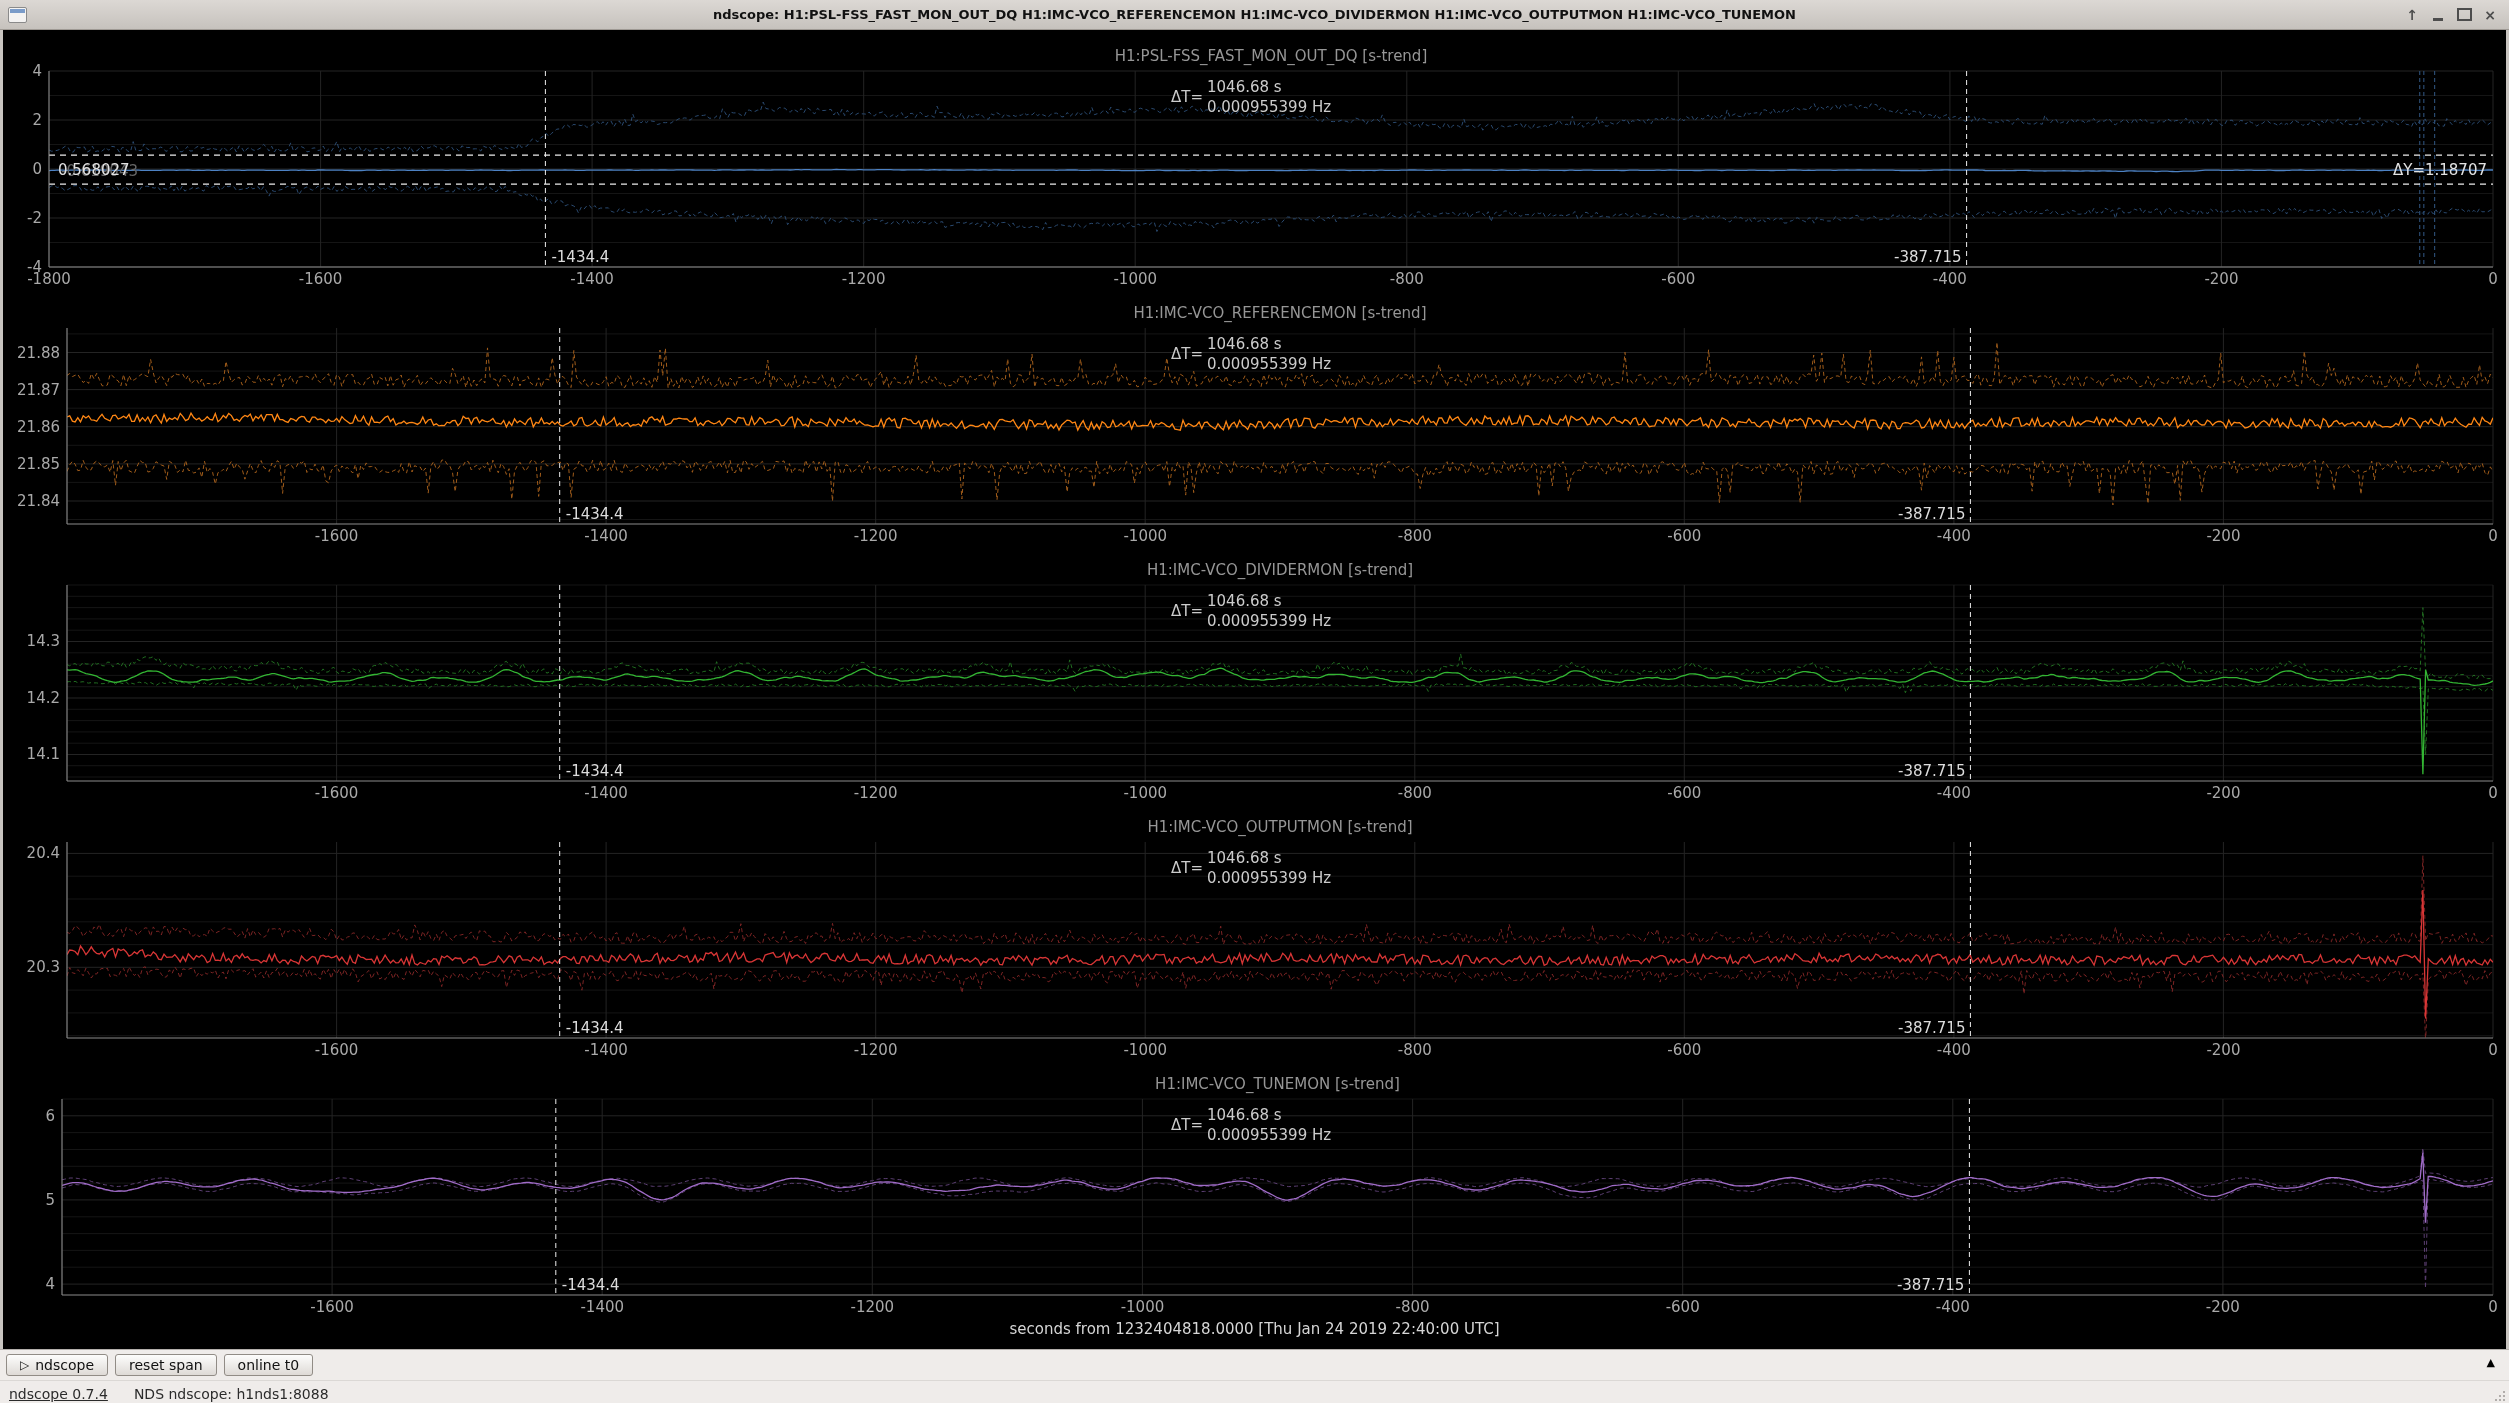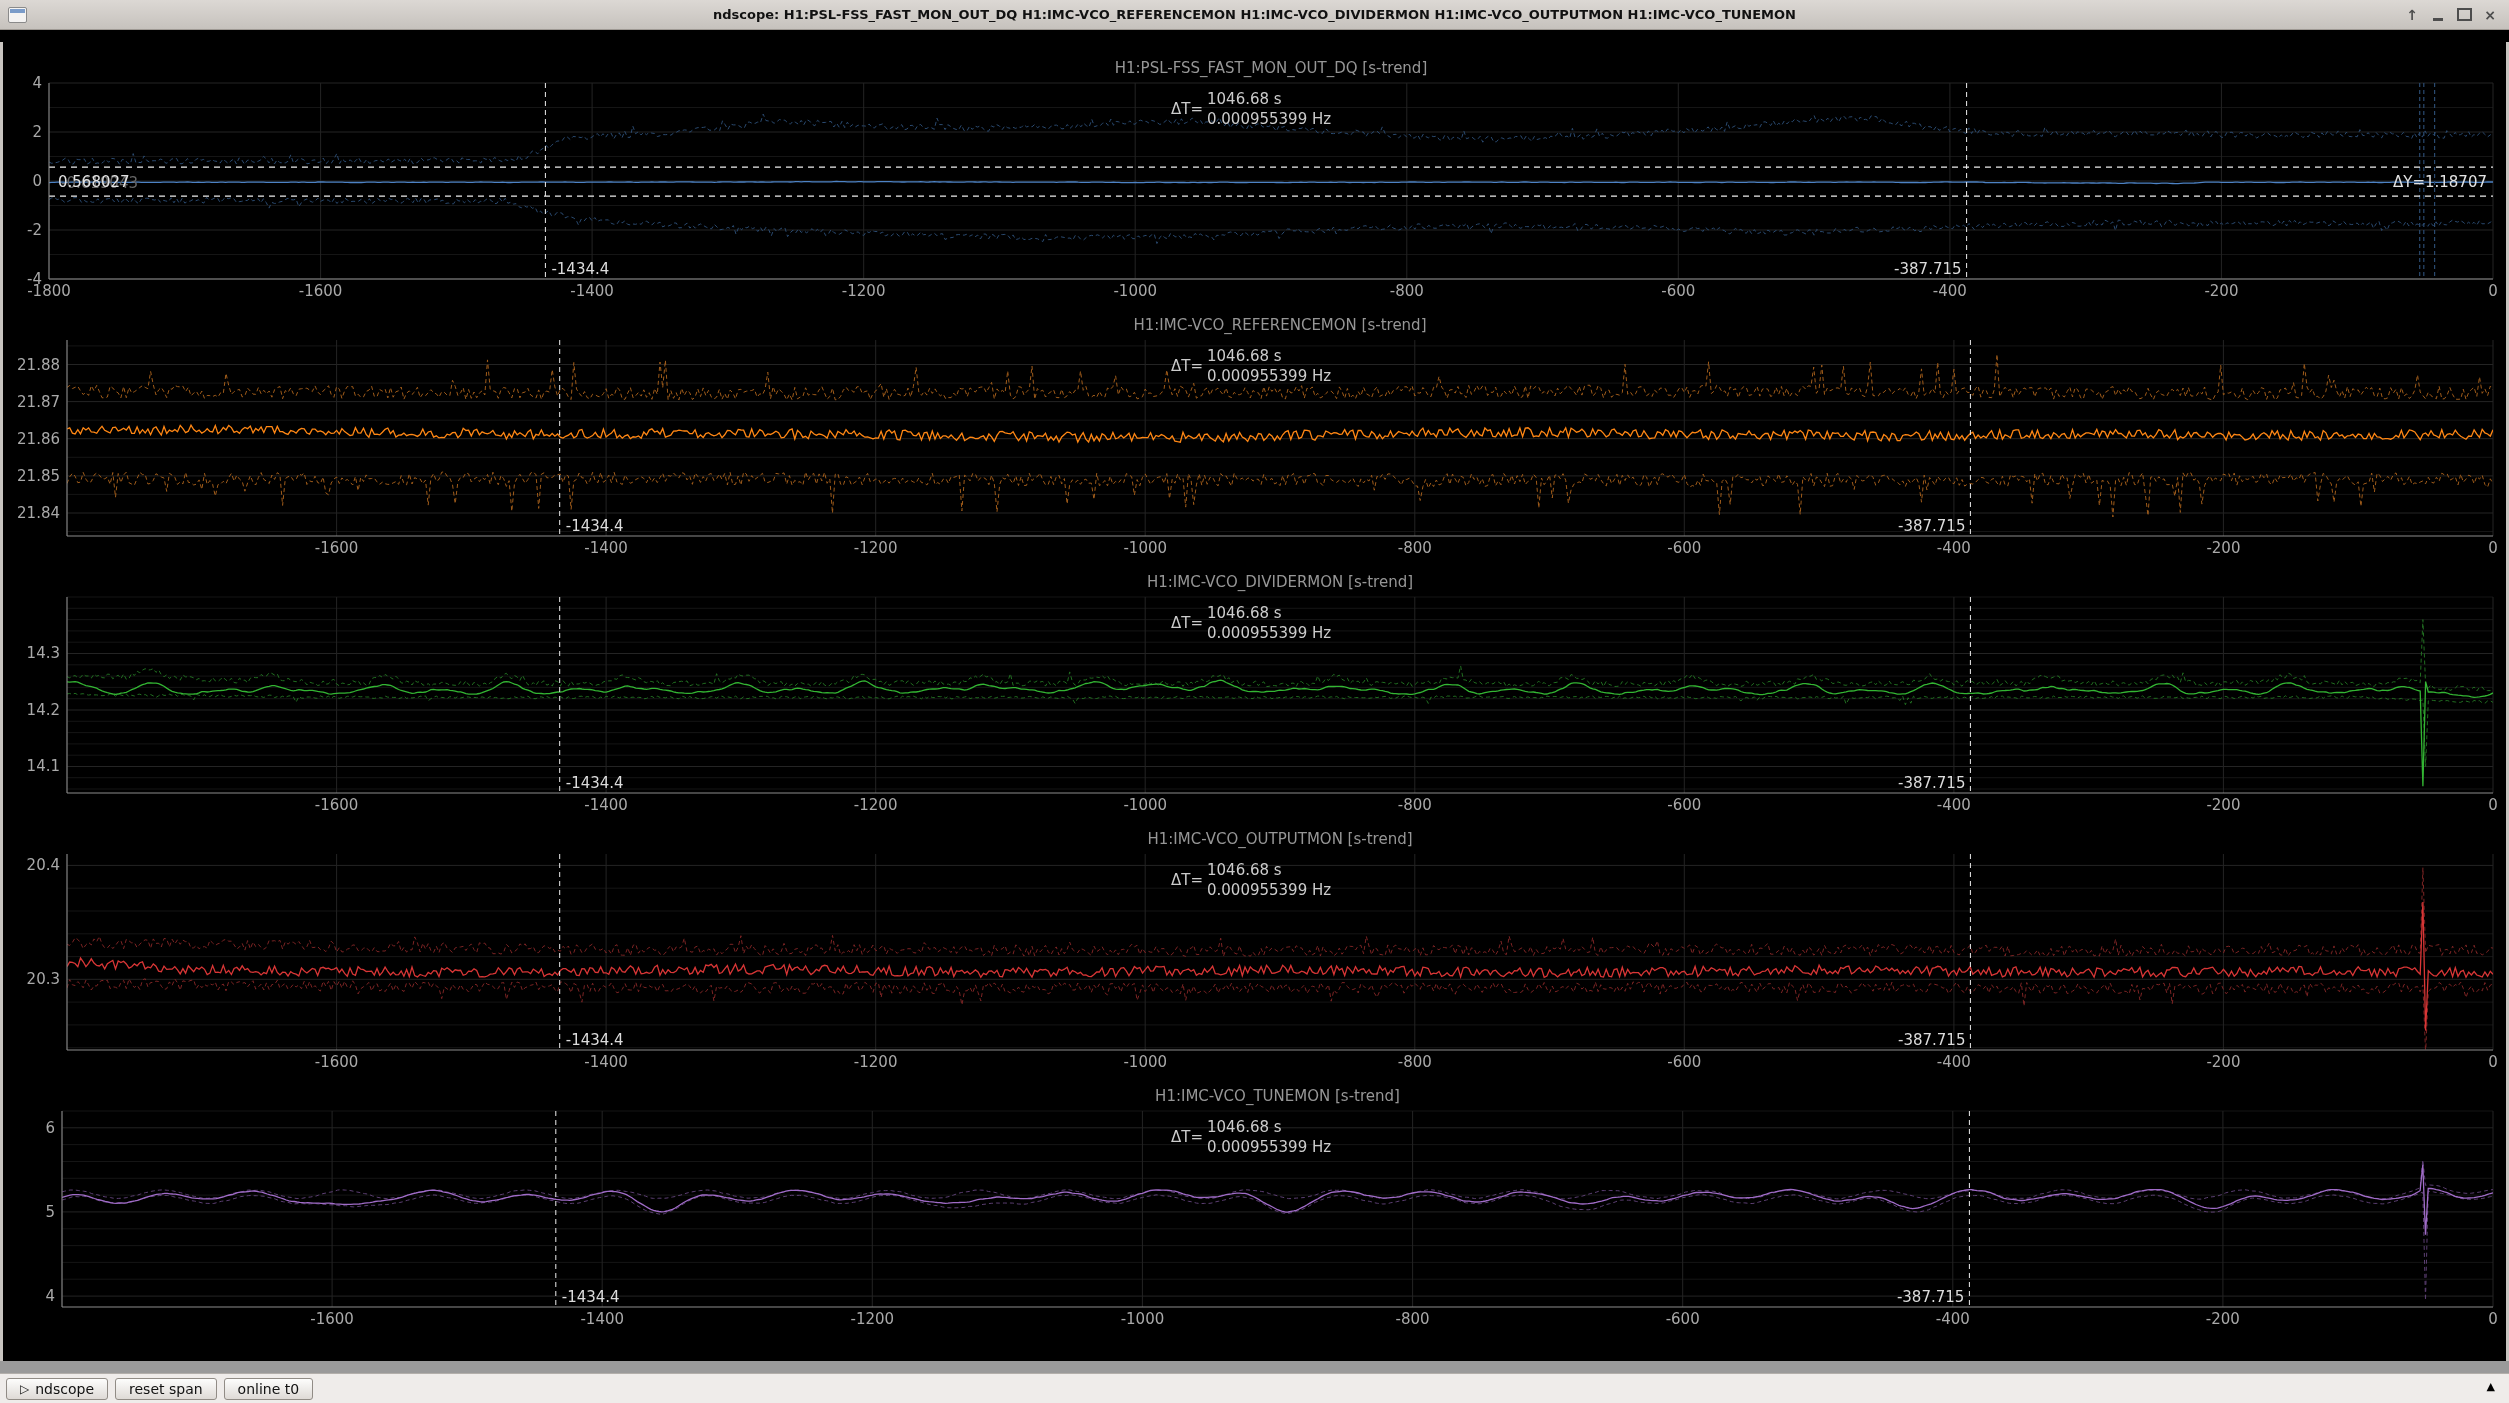--- a/index.html
+++ b/index.html
@@ -1,17 +1,17 @@
 <!DOCTYPE html>
 <html><head>
 <meta charset="utf-8">
 <style>
   html,body{margin:0;padding:0;background:#9a9a9a;}
   body{width:2509px;height:1403px;overflow:hidden;font-family:"DejaVu Sans",sans-serif;}
-  .window{width:2509px;height:1160px;display:flex;flex-direction:column;background:#000;gap:12px;}
+  .window{width:2509px;height:1160px;display:flex;flex-direction:column;background:#000;}
   
   .titlebar{height:29px;flex:0 0 29px;background:linear-gradient(#dcd8d4,#c6c2bd);border-bottom:1px solid #9e9993;display:flex;align-items:center;position:relative;}
   .win-icon{margin-left:8px;width:17px;height:14px;border:1px solid #8a8a8a;background:#f4f3f2;border-radius:2px;position:relative;z-index:2;}
   .win-icon::before{content:"";position:absolute;left:1px;right:1px;top:1px;height:4px;background:#7b9cc9;}
   .titlebar .title{position:absolute;left:120px;right:120px;text-align:center;font-size:13px;font-weight:bold;color:#111;white-space:nowrap;overflow:hidden;}
   .win-buttons{margin-left:auto;margin-right:10px;display:flex;gap:8px;z-index:2;}
   .win-btn{width:18px;height:18px;display:flex;align-items:center;justify-content:center;color:#4d4d4d;font-size:14px;font-weight:bold;cursor:default;}
   .win-btn.mini span{display:block;width:10px;height:3px;background:#4d4d4d;margin-top:9px;}
   .win-btn.maxi span{display:block;width:11px;height:9px;border:2px solid #4d4d4d;}
   
@@ -339,20 +339,21 @@
           <text x="1679.6666666666665" y="254" fill="#a9a9a9" font-size="15" font-family="DejaVu Sans, sans-serif" text-anchor="middle">-600</text>
           <text x="1949.7777777777778" y="254" fill="#a9a9a9" font-size="15" font-family="DejaVu Sans, sans-serif" text-anchor="middle">-400</text>
           <text x="2219.8888888888887" y="254" fill="#a9a9a9" font-size="15" font-family="DejaVu Sans, sans-serif" text-anchor="middle">-200</text>
           <text x="2490" y="254" fill="#a9a9a9" font-size="15" font-family="DejaVu Sans, sans-serif" text-anchor="middle">0</text>
           <text x="1274.5" y="31" fill="#969696" font-size="15" font-family="DejaVu Sans, sans-serif" text-anchor="middle">H1:IMC-VCO_TUNEMON [s-trend]</text>
           <text x="1200" y="72" fill="#cccccc" font-size="15" font-family="DejaVu Sans, sans-serif" text-anchor="end">ΔT=</text>
           <text x="1204" y="62" fill="#cccccc" font-size="15" font-family="DejaVu Sans, sans-serif" text-anchor="start">1046.68 s</text>
           <text x="1204" y="82" fill="#cccccc" font-size="15" font-family="DejaVu Sans, sans-serif" text-anchor="start">0.000955399 Hz</text>
         </svg>
       </div>
+    <div class="xlabel">seconds from 1232404818.0000 [Thu Jan 24 2019 22:40:00 UTC]</div>
   </div>
 
   <div class="toolbar">
     <button class="tbtn">
       <span class="glyph">▷</span>
       <span>ndscope</span>
     </button>
     <button class="tbtn">
       <span>reset span</span>
     </button>

